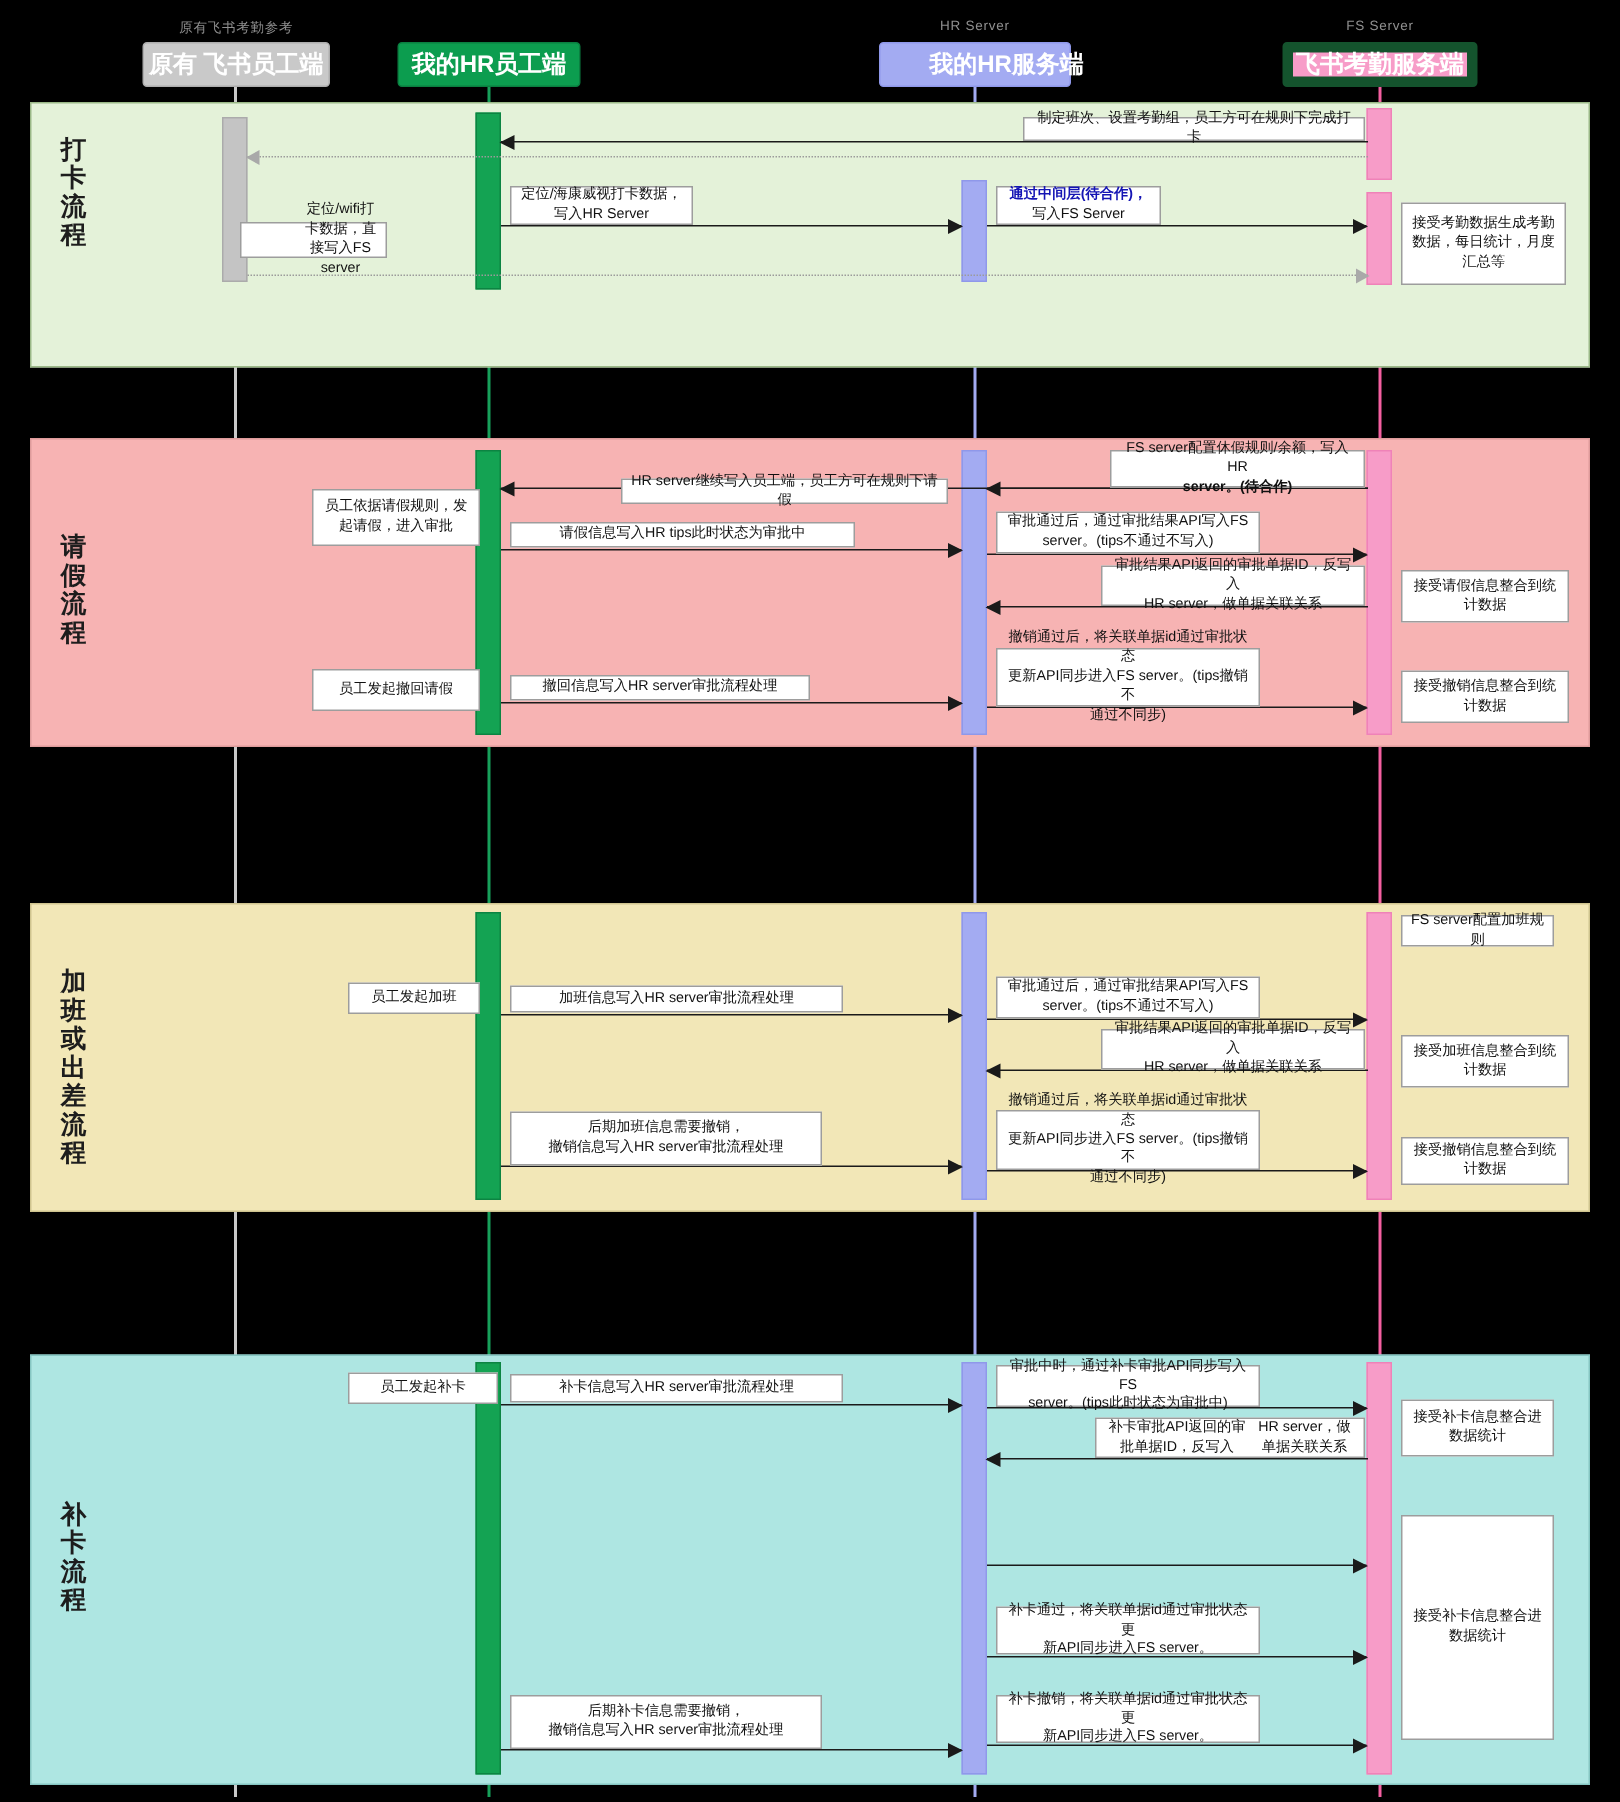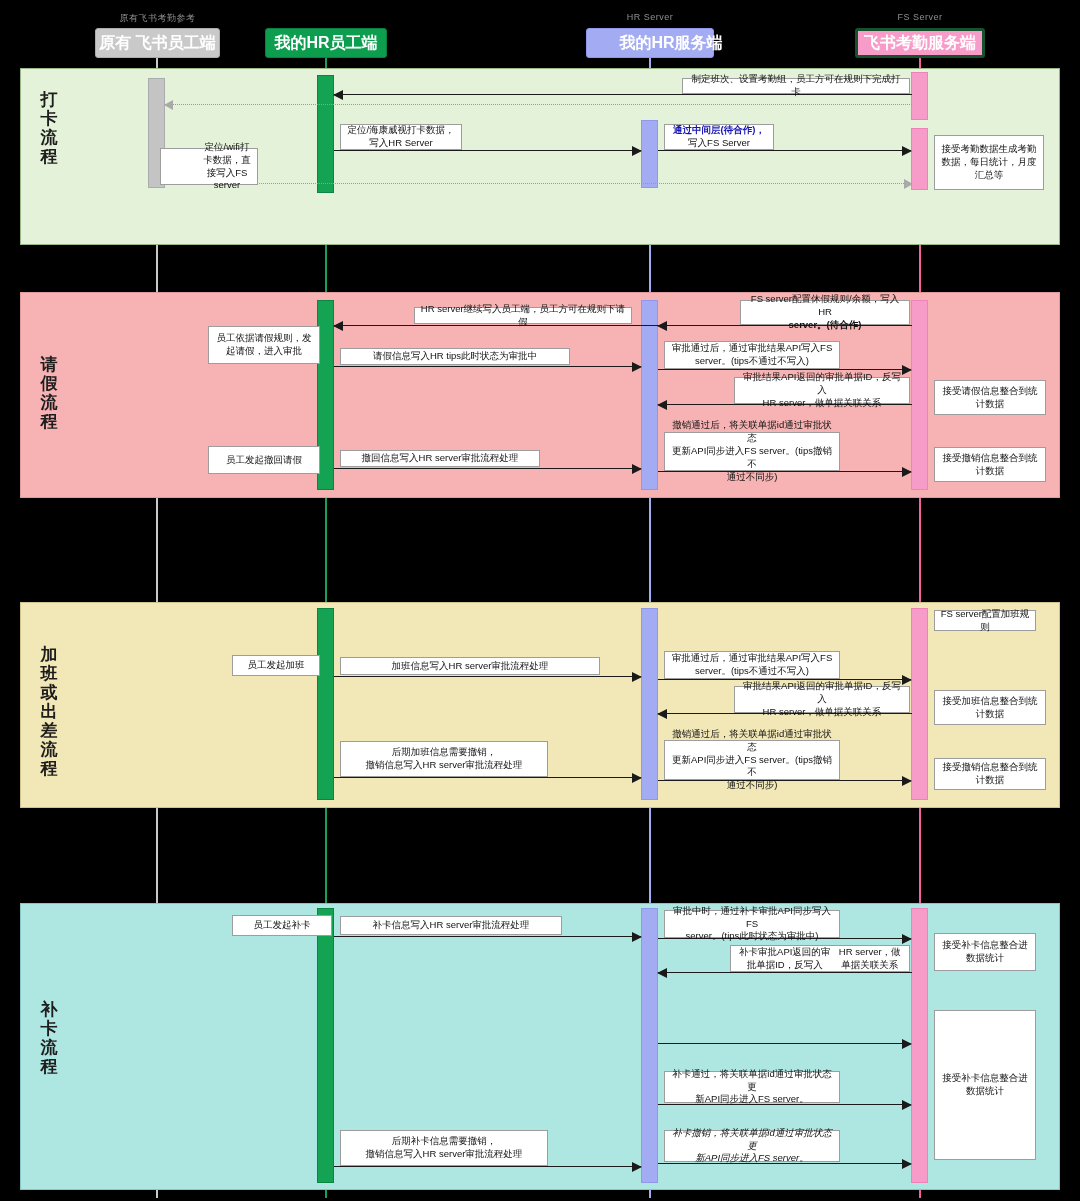--- a/index.html
+++ b/index.html
@@ -9,21 +9,21 @@
 
   
   .actor-sub{position:absolute;font-size:9px;color:#8f8f8f;text-align:center;
              letter-spacing:.5px;white-space:nowrap;}
   .actor-box{position:absolute;height:30px;border-radius:3px;display:flex;
              align-items:center;justify-content:center;font-size:16px;
              font-weight:600;color:#fff;box-sizing:border-box;white-space:nowrap;}
   .actor-legacy{background:#c9c9c9;border:1px solid #adadad;color:#ffffff;}
   .actor-green {background:#0c9d4f;border:1px solid #0a7f40;}
   .actor-blue  {background:#a3abf2;border:1px solid #8f98ea;}
-  .actor-pink  {background:#f79cc8;border:3px solid #14532d;}
+  .actor-pink  {background:#f79cc8;border:7px solid #14532d;}
 
   
   .lifeline{position:absolute;width:2px;}
   .ll-gray{background:#c9c9c9;}
   .ll-green{background:#17a05a;}
   .ll-blue{background:#a3abf2;}
   .ll-pink{background:#f45fa0;}
 
   
   .band{position:absolute;left:20px;width:1040px;box-sizing:border-box;
@@ -108,21 +108,21 @@
     <span>制定班次、设置考勤组，员工方可在规则下完成打卡</span>
   </div>
 
   <div class="arrow dashed" style="left:165px;top:104px;width:747px;">
     <div class="head l"></div>
   </div>
 
   <div class="arrow dashed" style="left:165px;top:183px;width:747px;">
     <div class="head r"></div>
   </div>
-  <div class="note" style="left:160px;top:148px;width:98px;height:37px;padding-left:40px;">
+  <div class="note" style="left:160px;top:148px;width:98px;height:24px;padding-left:40px;">
     <span><span>定位/wifi打卡数据，直接写入FS server</span></span>
   </div>
 
   <div class="arrow" style="left:334px;top:150px;width:307px;">
     <div class="head r"></div>
   </div>
   <div class="note" style="left:340px;top:124px;width:122px;height:26px;">
     <span><span>定位/海康威视打卡数据，写入HR Server</span></span>
   </div>
 
@@ -146,21 +146,21 @@
       <div>程</div>
     </div>
 
   <div class="act act-green" style="left:317px;top:300px;width:17px;height:190px;"></div>
   <div class="act act-blue" style="left:641px;top:300px;width:17px;height:190px;"></div>
   <div class="act act-pink" style="left:911px;top:300px;width:17px;height:190px;"></div>
 
   <div class="arrow" style="left:334px;top:325px;width:578px;">
     <div class="head l"></div>
   </div>
-  <div class="note" style="left:414px;top:307px;width:218px;height:17px;">
+  <div class="note" style="left:414px;top:319px;width:218px;height:17px;">
     <span>HR server继续写入员工端，员工方可在规则下请假</span>
   </div>
 
   <div class="arrow" style="left:658px;top:325px;width:254px;">
     <div class="head l"></div>
   </div>
   <div class="note" style="left:740px;top:300px;width:170px;height:25px;flex-direction:column;">
     <span>FS server配置休假规则/余额，写入HR</span>
     <span style="font-weight:700;">server。(待合作)</span>
   </div>
@@ -239,21 +239,21 @@
     <span>FS server配置加班规则</span>
   </div>
 
   <div class="note" style="left:232px;top:655px;width:88px;height:21px;">
     <span>员工发起加班</span>
   </div>
 
   <div class="arrow" style="left:334px;top:676px;width:307px;">
     <div class="head r"></div>
   </div>
-  <div class="note" style="left:340px;top:657px;width:260px;height:18px;">
+  <div class="note" style="left:340px;top:657px;width:222px;height:18px;">
     <span>加班信息写入HR server审批流程处理</span>
   </div>
 
   <div class="arrow" style="left:658px;top:679px;width:253px;">
     <div class="head r"></div>
   </div>
   <div class="note" style="left:664px;top:651px;width:176px;height:28px;flex-direction:column;">
     <span>审批通过后，通过审批结果API写入FS</span>
     <span>server。(tips不通过不写入)</span>
   </div>
@@ -346,21 +346,21 @@
     <span>新API同步进入FS server。</span>
   </div>
 
   <div class="note" style="left:934px;top:1010px;width:102px;height:150px;">
     <span>接受补卡信息整合进数据统计</span>
   </div>
 
   <div class="arrow" style="left:658px;top:1163px;width:253px;">
     <div class="head r"></div>
   </div>
-  <div class="note" style="left:664px;top:1130px;width:176px;height:32px;flex-direction:column;font-style:italic;">
+  <div class="note" style="left:664px;top:1130px;width:176px;height:32px;flex-direction:column;">
     <span>补卡撤销，将关联单据id通过审批状态更</span>
     <span>新API同步进入FS server。</span>
   </div>
 
   <div class="arrow" style="left:334px;top:1166px;width:307px;">
     <div class="head r"></div>
   </div>
   <div class="note" style="left:340px;top:1130px;width:208px;height:36px;flex-direction:column;">
     <span>后期补卡信息需要撤销，</span>
     <span>撤销信息写入HR server审批流程处理</span>

